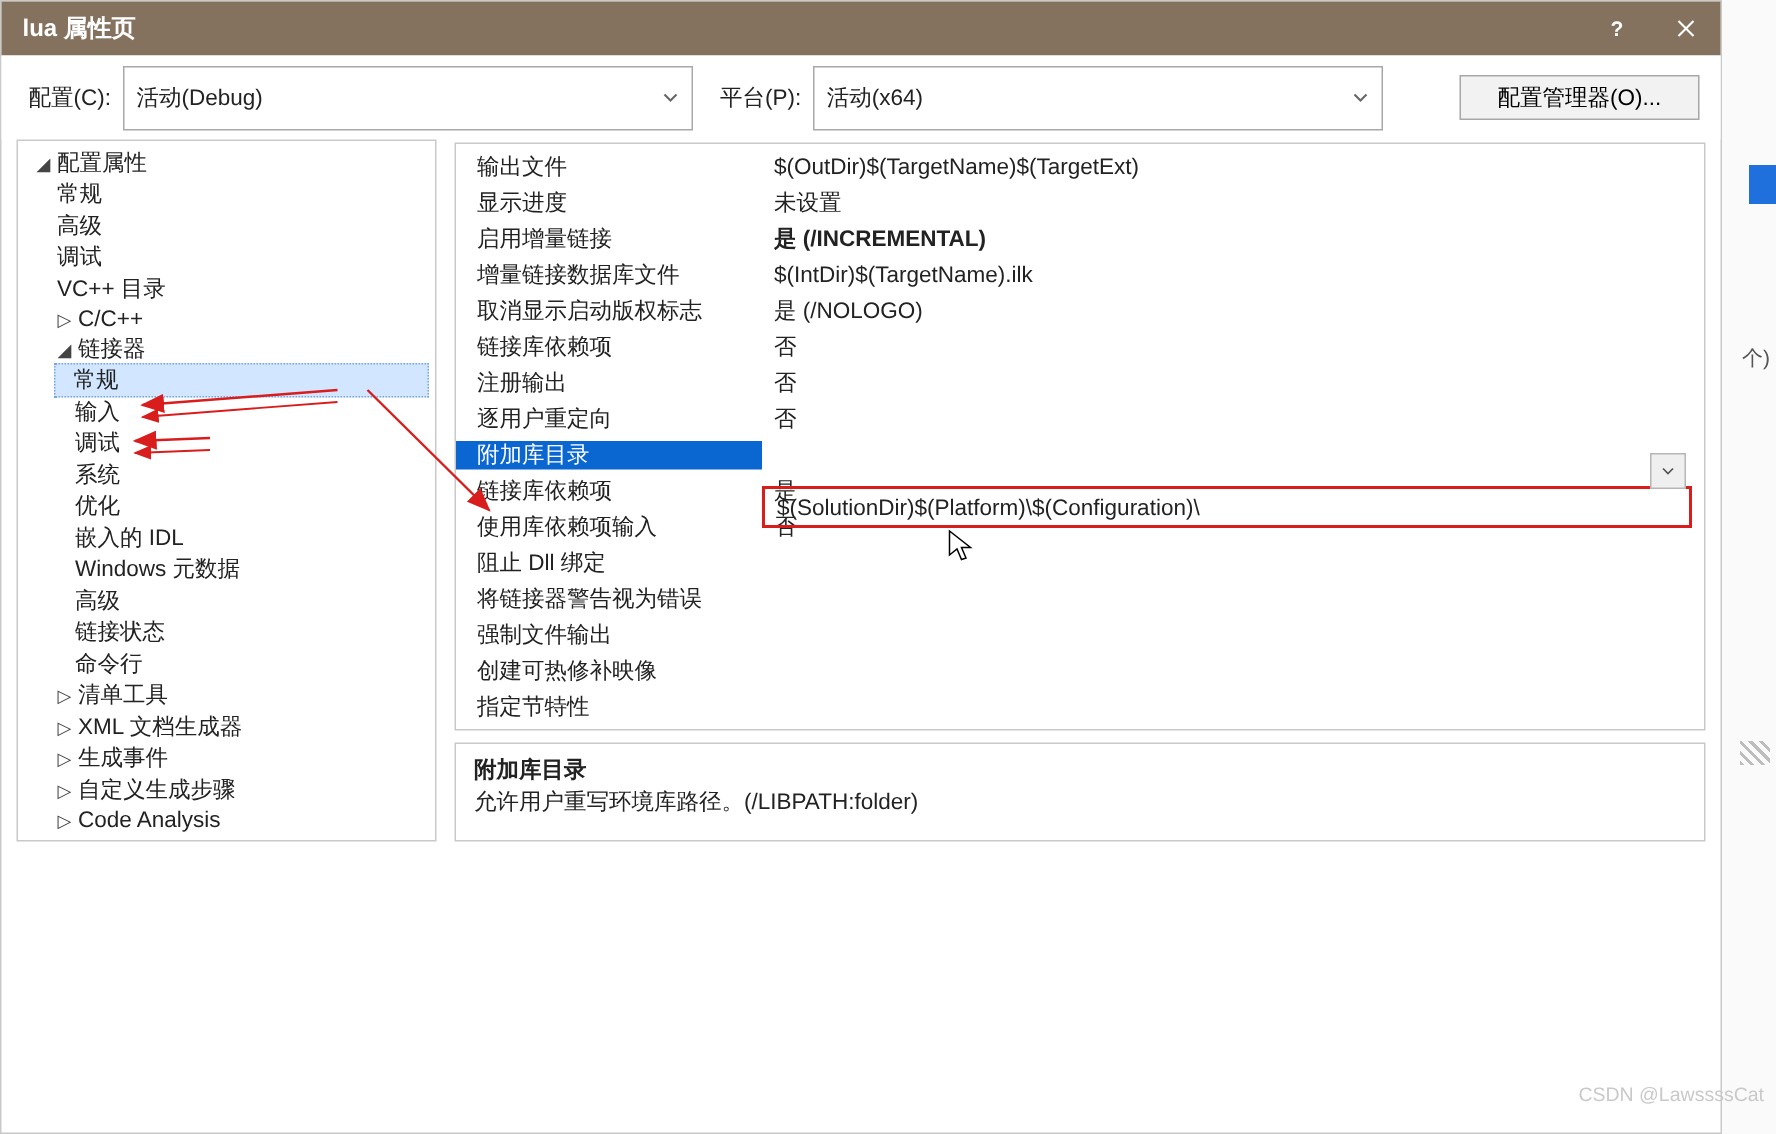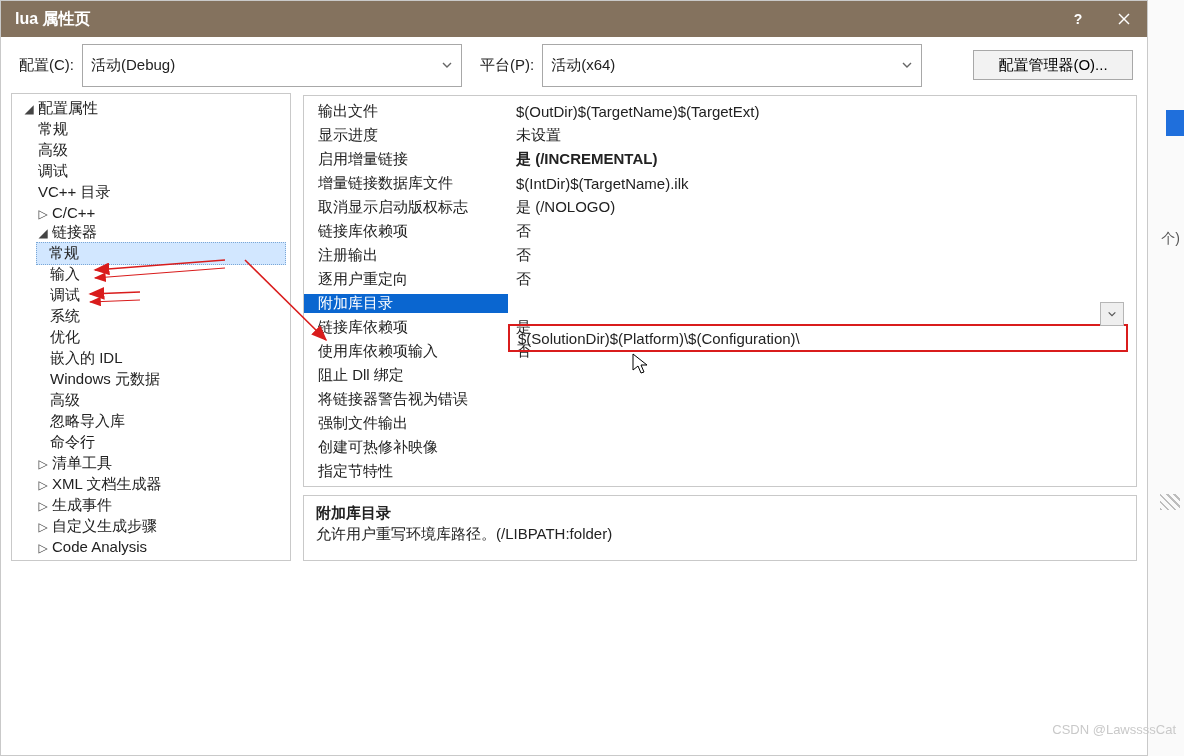--- a/index.html
+++ b/index.html
@@ -83,21 +83,21 @@
       <div class="node l1"><span class="caret">▷</span><span>C/C++</span></div>
       <div class="node l1"><span class="caret">◢</span><span>链接器</span></div>
       <div class="node l2 sel">常规</div>
       <div class="node l2">输入</div>
       <div class="node l2">调试</div>
       <div class="node l2">系统</div>
       <div class="node l2">优化</div>
       <div class="node l2">嵌入的 IDL</div>
       <div class="node l2">Windows 元数据</div>
       <div class="node l2">高级</div>
-      <div class="node l2">忽略导入库</div>
+      <div class="node l2">链接状态</div>
       <div class="node l2">命令行</div>
       <div class="node l1"><span class="caret">▷</span><span>清单工具</span></div>
       <div class="node l1"><span class="caret">▷</span><span>XML 文档生成器</span></div>
       <div class="node l1"><span class="caret">▷</span><span>生成事件</span></div>
       <div class="node l1"><span class="caret">▷</span><span>自定义生成步骤</span></div>
       <div class="node l1"><span class="caret">▷</span><span>Code Analysis</span></div>
     </div>
 
     <div class="rightcol">
       <div class="grid" id="grid">

